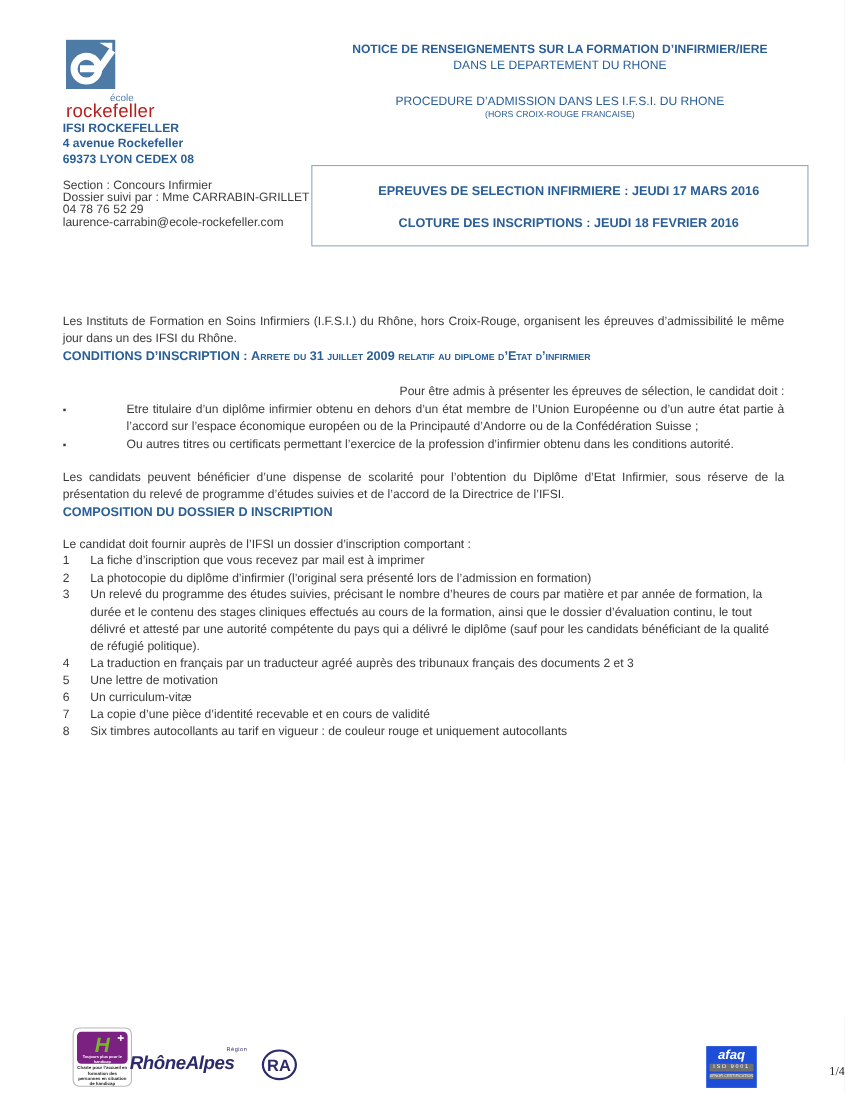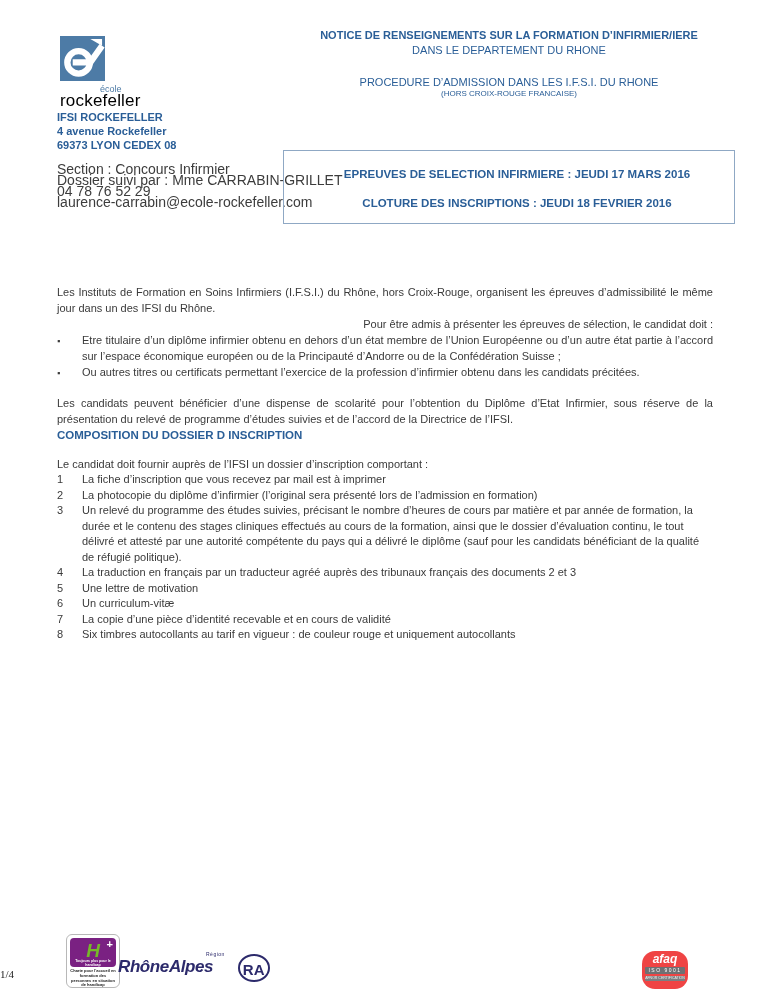--- a/index.html
+++ b/index.html
@@ -4,26 +4,26 @@
 <style>
   html,body{margin:0;padding:0;background:#e8e8e8;}
   .page{
     position:relative;width:768px;height:994px;background:#ffffff;margin:0 auto;
     font-family:"Liberation Sans",sans-serif;color:#3a3a3a;overflow:hidden;
   }
   
   .logo-block{position:absolute;left:60px;top:36px;}
   .logo-mark{display:block;}
   .logo-ecole{color:#4d7ba6;font-size:9px;line-height:9px;margin-top:4px;margin-bottom:-2px;padding-left:40px;}
-  .logo-rockefeller{color:#000000;font-size:17px;line-height:18px;letter-spacing:0.2px;}
+  .logo-rockefeller{color:#b91c1c;font-size:17px;line-height:18px;letter-spacing:0.2px;}
   
   .sender{position:absolute;left:57px;top:110px;color:#2a5e97;font-weight:bold;font-size:11px;line-height:14px;}
-  .contact{position:absolute;left:57px;top:164px;font-size:14px;line-height:11px;color:#3c3c3c;}
-  
-  .header-right{position:absolute;left:283px;top:28px;width:452px;text-align:center;color:#2a5e97;}
+  .contact{position:absolute;left:57px;top:164px;font-size:11px;line-height:11px;color:#3c3c3c;}
+  
+  .header-right{position:absolute;left:283px;top:38px;width:452px;text-align:center;color:#2a5e97;}
   .ht-bold{font-weight:bold;font-size:11px;line-height:15px;}
   .ht-reg{font-size:11px;line-height:15px;}
   .ht-sub{font-size:11px;line-height:13px;margin-top:18px;text-align:center;}
   .ht-sub-small{font-size:8px;line-height:10px;}
   .ht-bottom{font-weight:bold;font-size:11px;line-height:14px;margin-top:16px;}
   .notice-box{
     position:absolute;left:283px;top:150px;width:452px;height:74px;
     border:1px solid #8fa8c4;box-sizing:border-box;text-align:center;
     color:#2a5e97;font-weight:bold;font-size:11.5px;padding-left:16px;
   }
@@ -31,21 +31,21 @@
   .notice-line2{margin-top:17px;}
   
   .body{position:absolute;left:57px;top:284px;width:656px;font-size:11px;line-height:16px;text-align:justify;}
   .body p{margin:0;}
   .p1{margin-bottom:16px;}
   .p2{margin-bottom:27px;}
   .sec-head{color:#2a5e97;font-weight:bold;text-align:left;font-size:11.5px;margin-bottom:16px;}
   .smallcaps{font-variant:small-caps;}
   .intro1{margin-bottom:11px;text-align:right;}
   .bullets{margin-bottom:14px;}
-  .b-row{display:flex;}
+  .b-row{display:flex;gap:33px;}
   .b-marker{width:25px;flex:0 0 25px;}
   .b-marker::before{content:"▪";font-size:9px;}
   .b-text{flex:1;text-align:justify;}
   .p3{margin-bottom:29px;}
   .sec-head2{margin-bottom:13px;}
   .intro2{margin-bottom:13px;text-align:left;}
   .olist{line-height:15.5px;}
   .o-row{display:flex;}
   .o-num{width:25px;flex:0 0 25px;}
   .o-text{flex:1;text-align:left;}
@@ -65,28 +65,28 @@
   .hplus-caption{font-size:4px;line-height:4.8px;font-weight:bold;color:#1a1a1a;margin-top:2px;}
   .region{position:absolute;left:118px;top:953px;color:#2c2a6b;white-space:nowrap;}
   .region-small{position:absolute;top:-2px;left:88px;font-size:5px;letter-spacing:0.5px;}
   .region-name{font-size:17px;font-weight:bold;font-style:italic;letter-spacing:-0.4px;display:inline-block;margin-top:4px;}
   .ra-circle{
     display:inline-block;width:32px;height:28px;border:2.5px solid #2c2a6b;border-radius:50%;
     text-align:center;font-weight:bold;font-size:15px;line-height:27px;
     margin-left:20px;vertical-align:middle;box-sizing:border-box;
   }
   .afaq{
-    position:absolute;left:642px;top:951px;width:46px;height:38px;background:#ef4444;
-    border-radius:13px;box-sizing:border-box;padding:2px 3px;text-align:center;color:#fff;
+    position:absolute;left:642px;top:951px;width:46px;height:38px;background:#1d4ed8;
+    border-radius:0;box-sizing:border-box;padding:2px 3px;text-align:center;color:#fff;
   }
   .afaq-name{font-weight:bold;font-style:italic;font-size:12px;line-height:13px;}
   .afaq-iso{background:#6f7073;font-size:5px;line-height:7px;letter-spacing:1.5px;margin-top:1px;border-radius:1px;}
   .afaq-cert{font-size:3.5px;line-height:5px;color:#efefef;background:#7d7e81;margin-top:2px;border-radius:1px;}
   .page-number{
-    position:absolute;left:0;right:0;top:968px;text-align:left;
+    position:absolute;left:0;right:0;top:968px;text-align:right;
     font-family:"Liberation Serif",serif;font-size:11px;color:#222;
   }
 </style>
 </head>
 <body>
 
 <div class="page">
 
   <div class="logo-block">
     <svg class="logo-mark" width="45" height="45" viewBox="0 0 46 46" xmlns="http://www.w3.org/2000/svg">
@@ -120,31 +120,34 @@
   </div>
 
   <div class="notice-box">
     <div class="notice-line1">EPREUVES DE SELECTION INFIRMIERE : JEUDI 17 MARS 2016</div>
     <div class="notice-line2">CLOTURE DES INSCRIPTIONS : JEUDI 18 FEVRIER 2016</div>
   </div>
 
   <div class="body">
     <p class="p1">Les Instituts de Formation en Soins Infirmiers (I.F.S.I.) du Rhône, hors Croix-Rouge, organisent les épreuves d’admissibilité le même jour dans un des IFSI du Rhône.</p>
 
+    <div class="sec-head">
+      <span>CONDITIONS D’INSCRIPTION : </span><span class="smallcaps">Arrete du 31 juillet 2009 relatif au diplome d’Etat d’infirmier</span>
+    </div>
 
     <p class="intro1">Pour être admis à présenter les épreuves de sélection, le candidat doit :</p>
 
     <div class="bullets">
       <div class="b-row">
         <span class="b-marker"></span>
         <span class="b-text">Etre titulaire d’un diplôme infirmier obtenu en dehors d’un état membre de l’Union Européenne ou d’un autre état partie à l’accord sur l’espace économique européen ou de la Principauté d’Andorre ou de la Confédération Suisse ;</span>
       </div>
       <div class="b-row">
         <span class="b-marker"></span>
-        <span class="b-text">Ou autres titres ou certificats permettant l’exercice de la profession d’infirmier obtenu dans les candidats précitées.</span>
+        <span class="b-text">Ou autres titres ou certificats permettant l’exercice de la profession d’infirmier obtenu dans les conditions autorité.</span>
       </div>
     </div>
 
     <p class="p3">Les candidats peuvent bénéficier d’une dispense de scolarité pour l’obtention du Diplôme d’Etat Infirmier, sous réserve de la présentation du relevé de programme d’études suivies et de l’accord de la Directrice de l’IFSI.</p>
 
     <div class="sec-head sec-head2">COMPOSITION DU DOSSIER D INSCRIPTION</div>
     <p class="intro2">Le candidat doit fournir auprès de l’IFSI un dossier d’inscription comportant :</p>
 
     <div class="olist">
       <div class="o-row">

